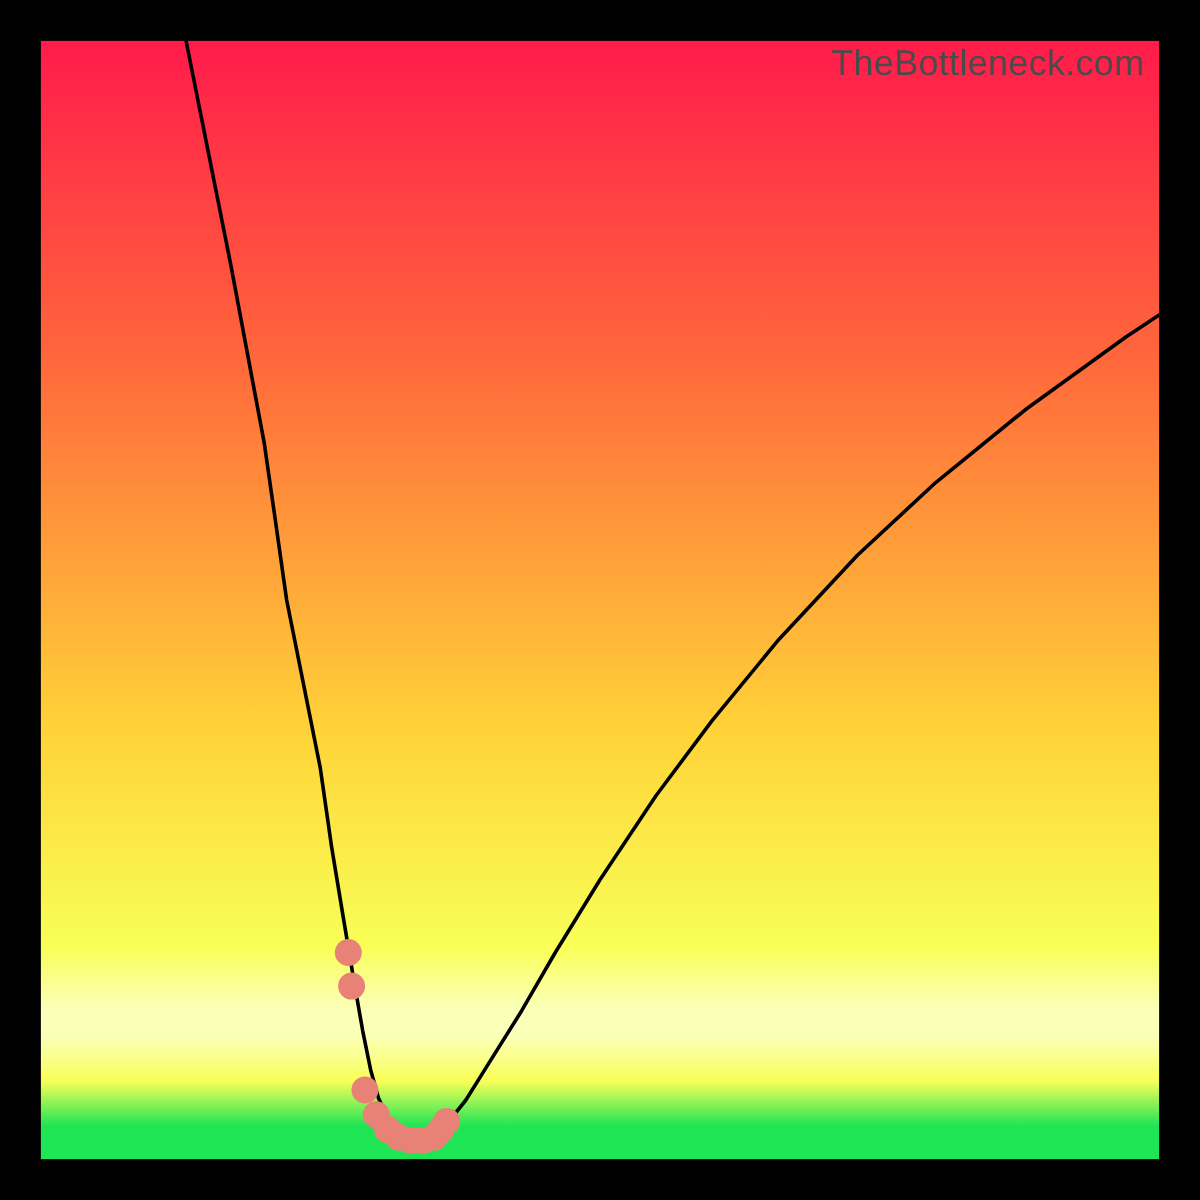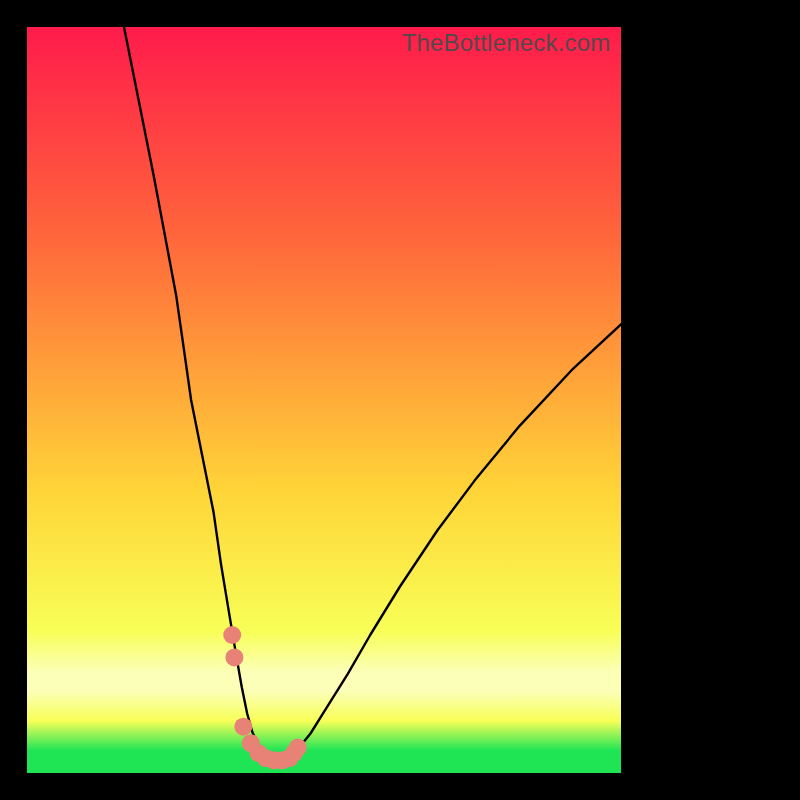--- a/index.html
+++ b/index.html
@@ -13,21 +13,21 @@
   }
   .frame {
     position: absolute;
     inset: 0;
     background: #000;
   }
   .plot {
     position: absolute;
     left: 27px;
     top: 27px;
-    width: 594px;
+    width: 746px;
     height: 746px;
     overflow: hidden;
   }
   .gradient {
     position: absolute;
     inset: 0;
   }
   .watermark {
     position: absolute;
     top: 2px;

